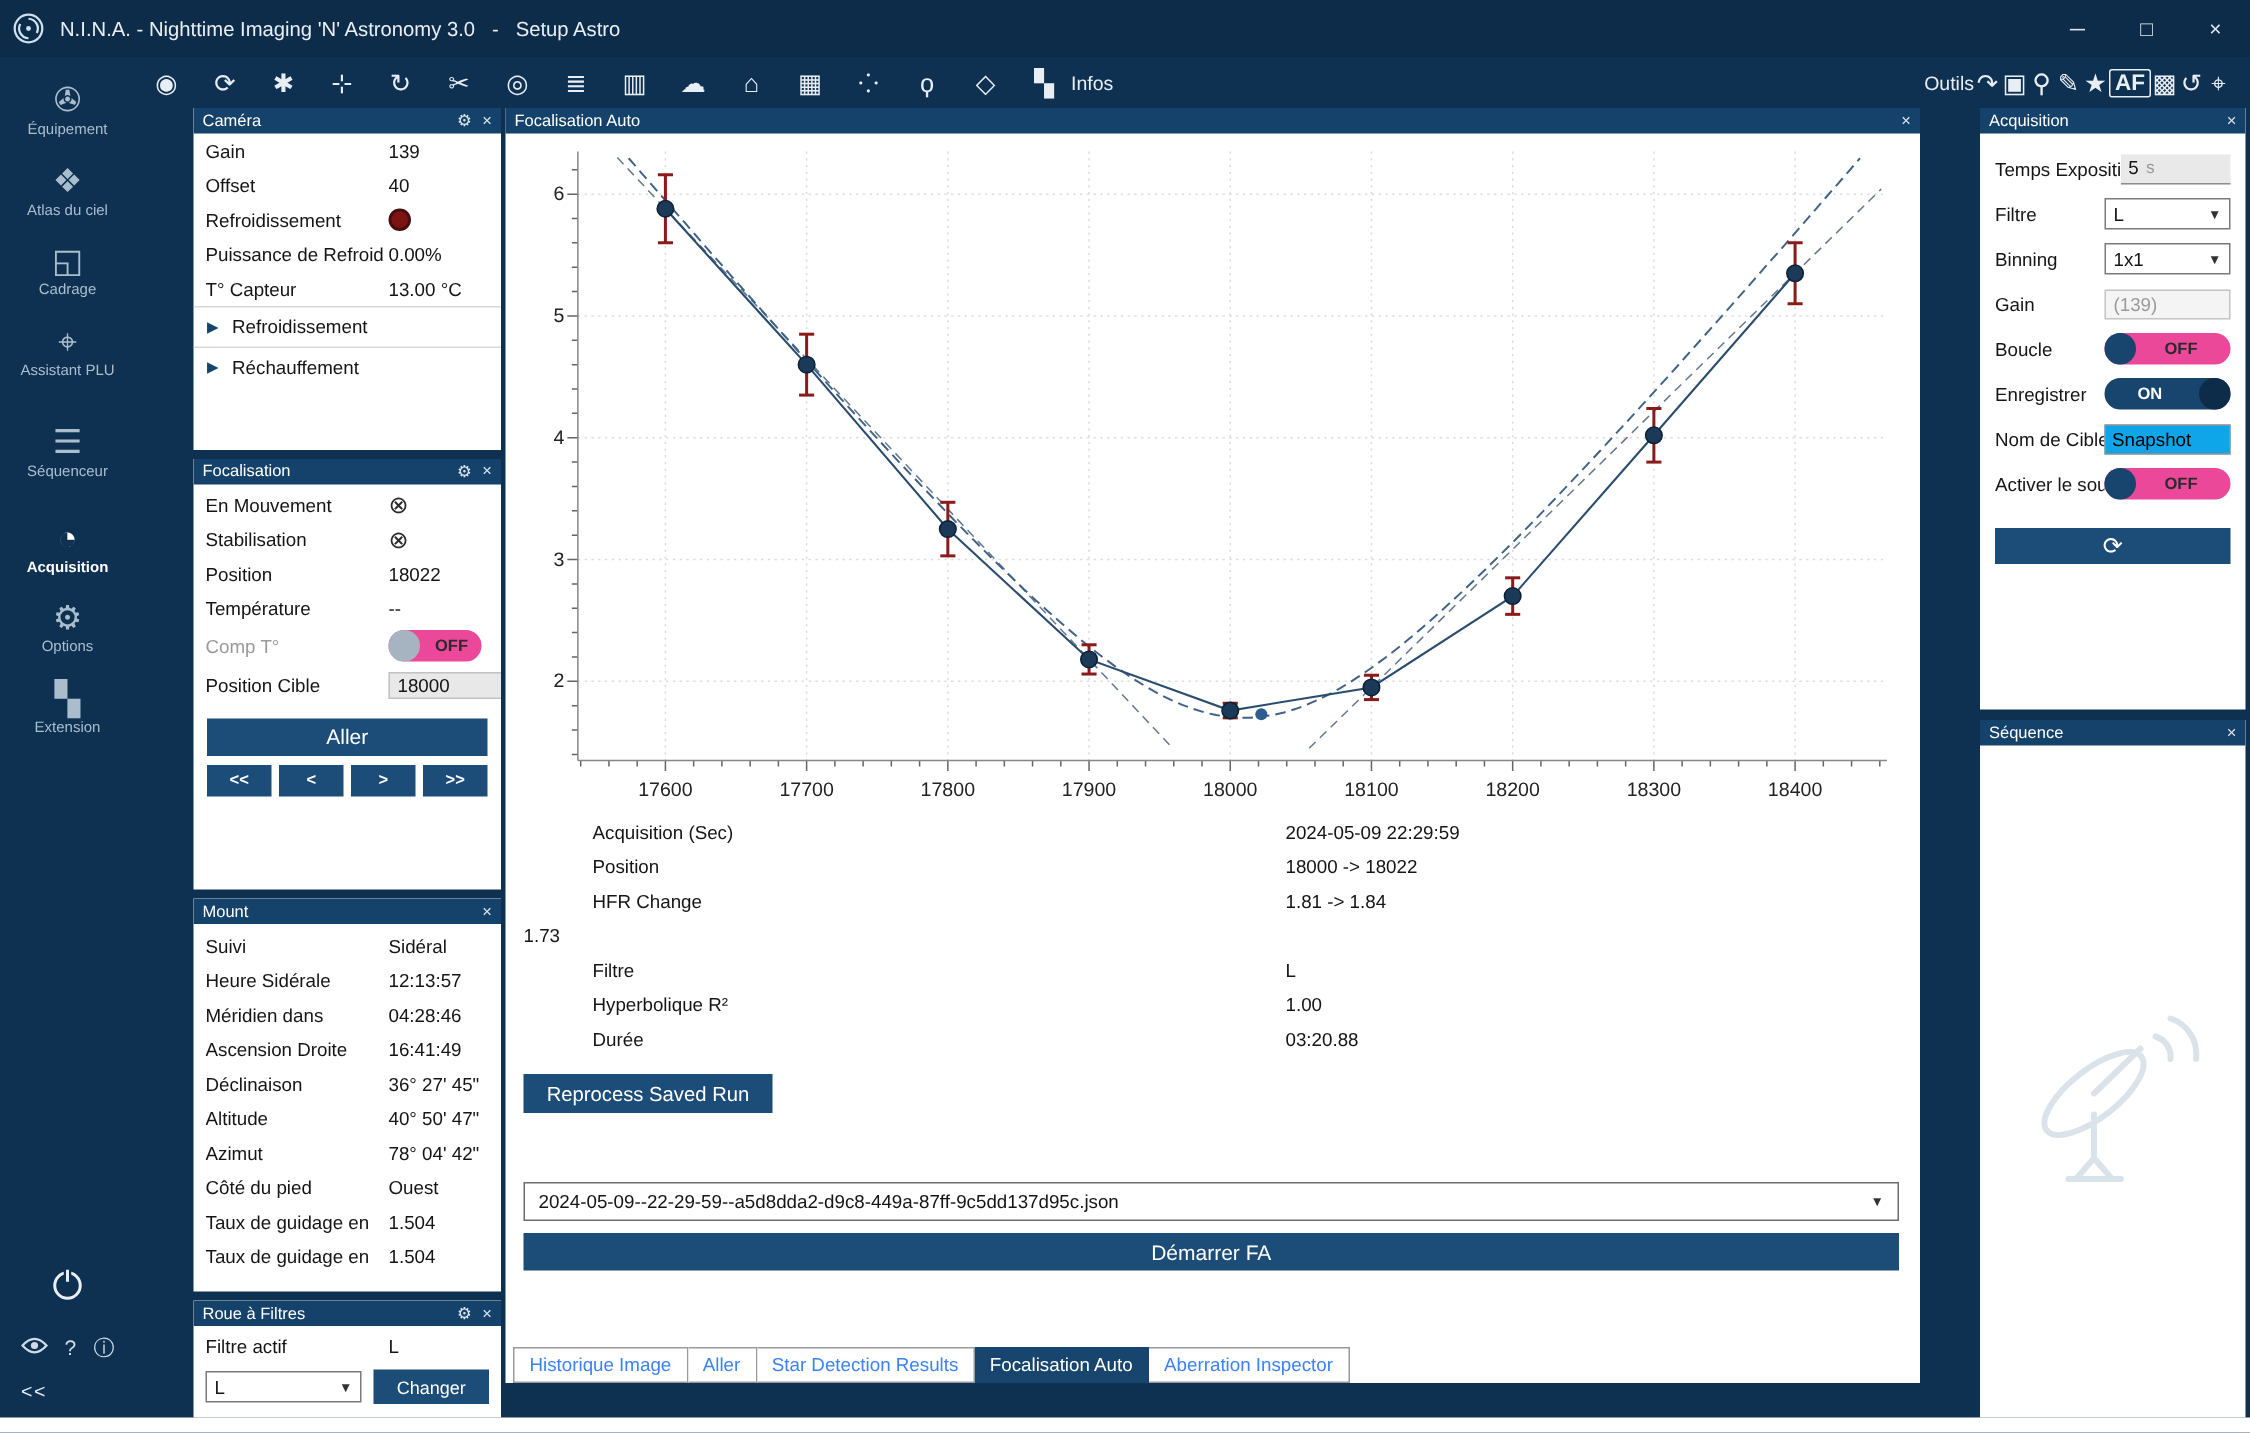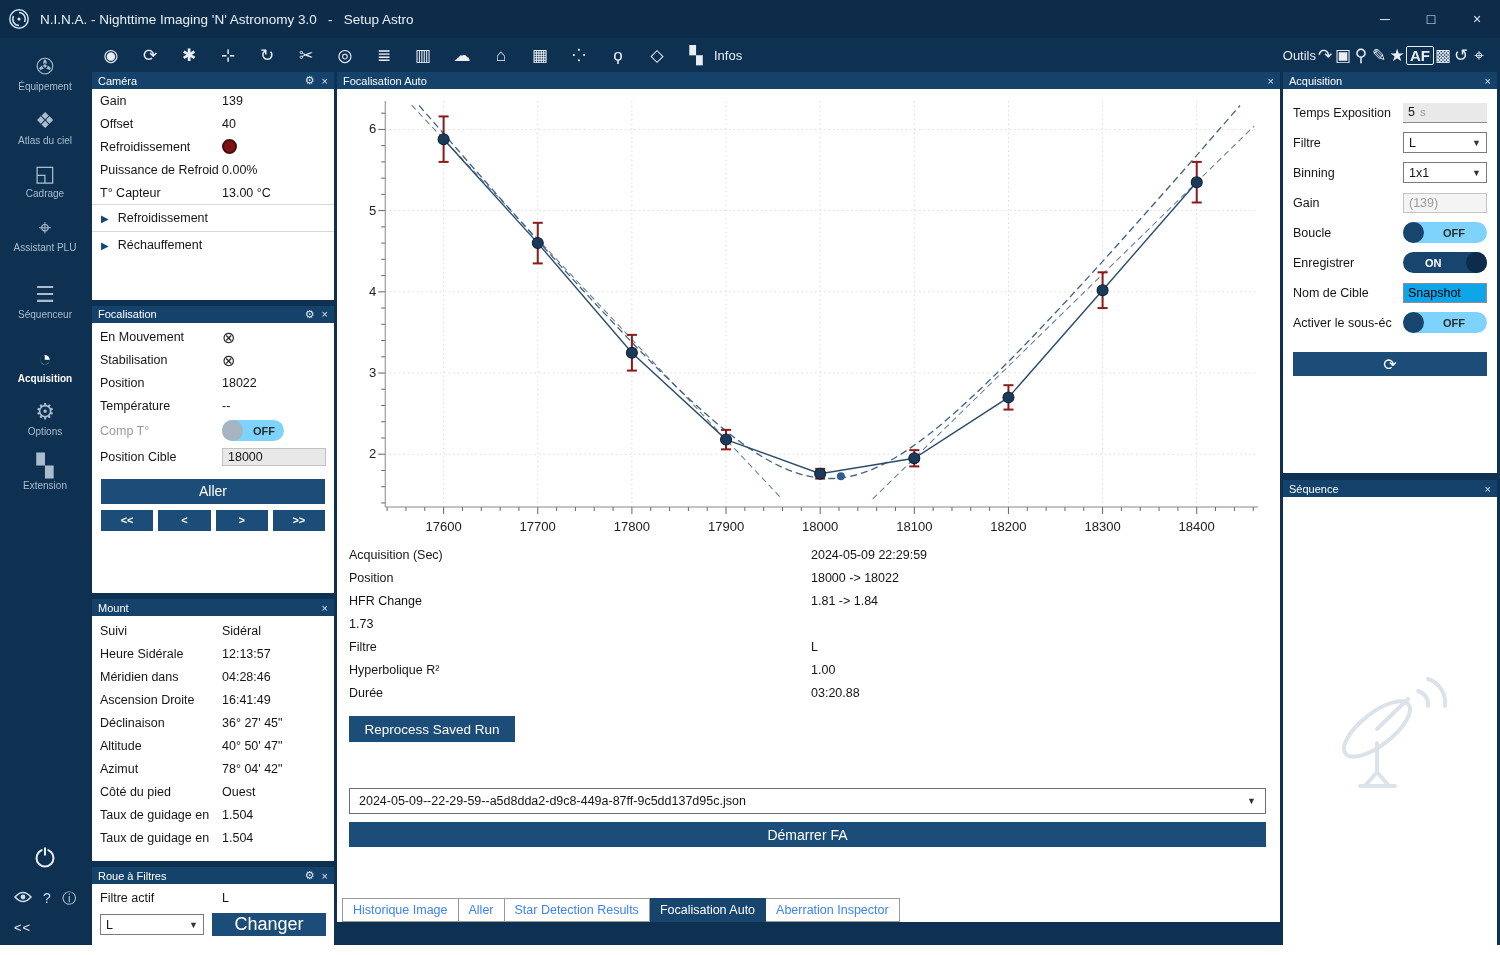--- a/index.html
+++ b/index.html
@@ -32,37 +32,37 @@
   .power{font-size:24px;color:#e9eff5;margin-bottom:14px;}
   .sb-row{width:100%;display:flex;justify-content:space-around;padding:0 8px;color:#cfdbe5;font-size:14px;margin-bottom:12px;box-sizing:border-box;}
   .collapse{align-self:flex-start;margin:0 0 10px 14px;color:#e9eff5;font-size:13px;letter-spacing:1px;}
 
   
   .content{flex:1;display:flex;gap:3px;padding:0 3px 0 2px;min-height:0;}
   .leftcol{width:242px;flex:0 0 auto;display:flex;flex-direction:column;gap:6px;}
   .centercol{flex:1;display:flex;flex-direction:column;min-width:0;}
   .rightcol{width:214px;flex:0 0 auto;display:flex;flex-direction:column;gap:7px;}
 
-  .panel{background:#fff;display:flex;flex-direction:column;overflow:hidden;}
+  .panel{background:#fff;display:flex;flex-direction:column;overflow:hidden;margin-left:37px;}
   .phead{background:#15426a;color:#fff;font-size:11px;height:17px;display:flex;align-items:center;padding:0 6px;flex:0 0 auto;gap:7px;}
   .phead .ptitle{flex:1;}
   .phead .hic{font-size:11px;color:#dce6ef;}
 
   .kv{display:flex;align-items:center;height:23px;padding:0 8px;font-size:12.5px;color:#151515;flex:0 0 auto;}
   .kv .k{width:122px;white-space:nowrap;overflow:hidden;flex:0 0 auto;}
   .kv .v{white-space:nowrap;}
   .kv .k.dim{color:#9a9a9a;}
 
   .dot{width:15px;height:15px;border-radius:50%;background:#7d1414;border:2px solid #4a0c0c;box-sizing:border-box;display:inline-block;}
   .circx{font-size:16px;color:#2b2b2b;}
 
   .expander{display:flex;align-items:center;height:26px;border-top:1px solid #d8d8d8;padding:0 9px;font-size:12.5px;color:#151515;gap:9px;flex:0 0 auto;}
   .expander .tri{color:#17456e;font-size:10px;}
 
-  .toggle{position:relative;width:62px;height:21px;border-radius:11px;background:#7dd3fc;font-size:11px;font-weight:bold;color:#2b2b2b;display:flex;align-items:center;flex:0 0 auto;}
+  .toggle{position:relative;width:62px;height:21px;border-radius:11px;background:#ec4899;font-size:11px;font-weight:bold;color:#2b2b2b;display:flex;align-items:center;flex:0 0 auto;}
   .toggle .knob{position:absolute;top:0;width:21px;height:21px;border-radius:50%;background:#17456e;}
   .toggle.off .knob{left:0;}
   .toggle.off .tstate{margin-left:31px;}
   .toggle.on{background:#17456e;color:#fff;}
   .toggle.on .knob{right:0;background:#0d2c4a;}
   .toggle.on .tstate{margin-left:13px;}
   .toggle.disabled .knob{background:#a5b4c0;}
 
   .btn{background:#1b4d78;color:#fff;border:none;display:flex;align-items:center;justify-content:center;font-size:13px;font-family:"Liberation Sans",sans-serif;}
   .txtinput{background:#e8e8e8;border:1px solid #c2c2c2;font-size:12.5px;padding:1px 5px;font-family:"Liberation Sans",sans-serif;color:#151515;}
@@ -72,21 +72,21 @@
   .navrow .btn{flex:1;height:21px;font-size:11px;font-weight:bold;}
 
   .fw-row{display:flex;align-items:center;gap:8px;padding:4px 8px 0 8px;}
   .select{background:#fff;border:1px solid #7a7a7a;height:21px;display:flex;align-items:center;font-size:12.5px;padding:0 5px;color:#151515;justify-content:space-between;box-sizing:border-box;}
   .caret{font-size:9px;color:#333;margin-left:6px;}
 
   
   .center-panel{height:850px;background:#fff;display:flex;flex-direction:column;flex:0 0 auto;}
   .chartwrap{flex:0 0 auto;padding:2px 6px 0 2px;}
   .inforow{display:flex;align-items:center;height:23px;font-size:12.5px;color:#151515;padding:0 12px;flex:0 0 auto;}
-  .inforow .k{width:462px;flex:0 0 auto;}
+  .inforow .k{width:462px;flex:0 0 auto;margin-left:46px;}
   .reprocess{width:166px;height:26px;margin:12px 0 0 12px;font-size:13.5px;flex:0 0 auto;}
   .combo{margin:46px 14px 0 12px;height:24px;border:1px solid #6d6d6d;background:#fff;display:flex;align-items:center;font-size:12.5px;color:#151515;padding:0 9px;flex:0 0 auto;justify-content:space-between;}
   .startfa{height:25px;margin:8px 14px 0 12px;font-size:14px;flex:0 0 auto;}
   .tabs{margin-top:auto;display:flex;padding:0 0 0 5px;flex:0 0 auto;}
   .tab{border:1px solid #9a9a9a;background:#fff;color:#3b82f6;font-size:12.5px;padding:4px 10px;white-space:nowrap;}
   .tab + .tab{border-left:none;}
   .tab.active{background:#17456e;border-color:#17456e;color:#fff;}
 
   
   .acq-panel{height:401px;}
@@ -351,21 +351,21 @@
             </div>
             <div class="kv" style="margin-top:2px;">
                 <span class="k">Filtre actif</span>
                 <span class="v">L</span>
               </div>
             <div class="fw-row">
               <div class="select" style="width:104px;">
                   <span>L</span>
                   <span class="caret">▼</span>
                 </div>
-              <button class="btn" style="flex:1;height:23px;font-size:18px;">Changer</button>
+              <button class="btn" style="flex:1;height:23px;font-size:12px;">Changer</button>
             </div>
           </div>
         </div>
 
         <div class="centercol">
           <div class="center-panel">
             <div class="phead">
               <span class="ptitle">Focalisation Auto</span>
               <span class="hic">×</span>
             </div>

